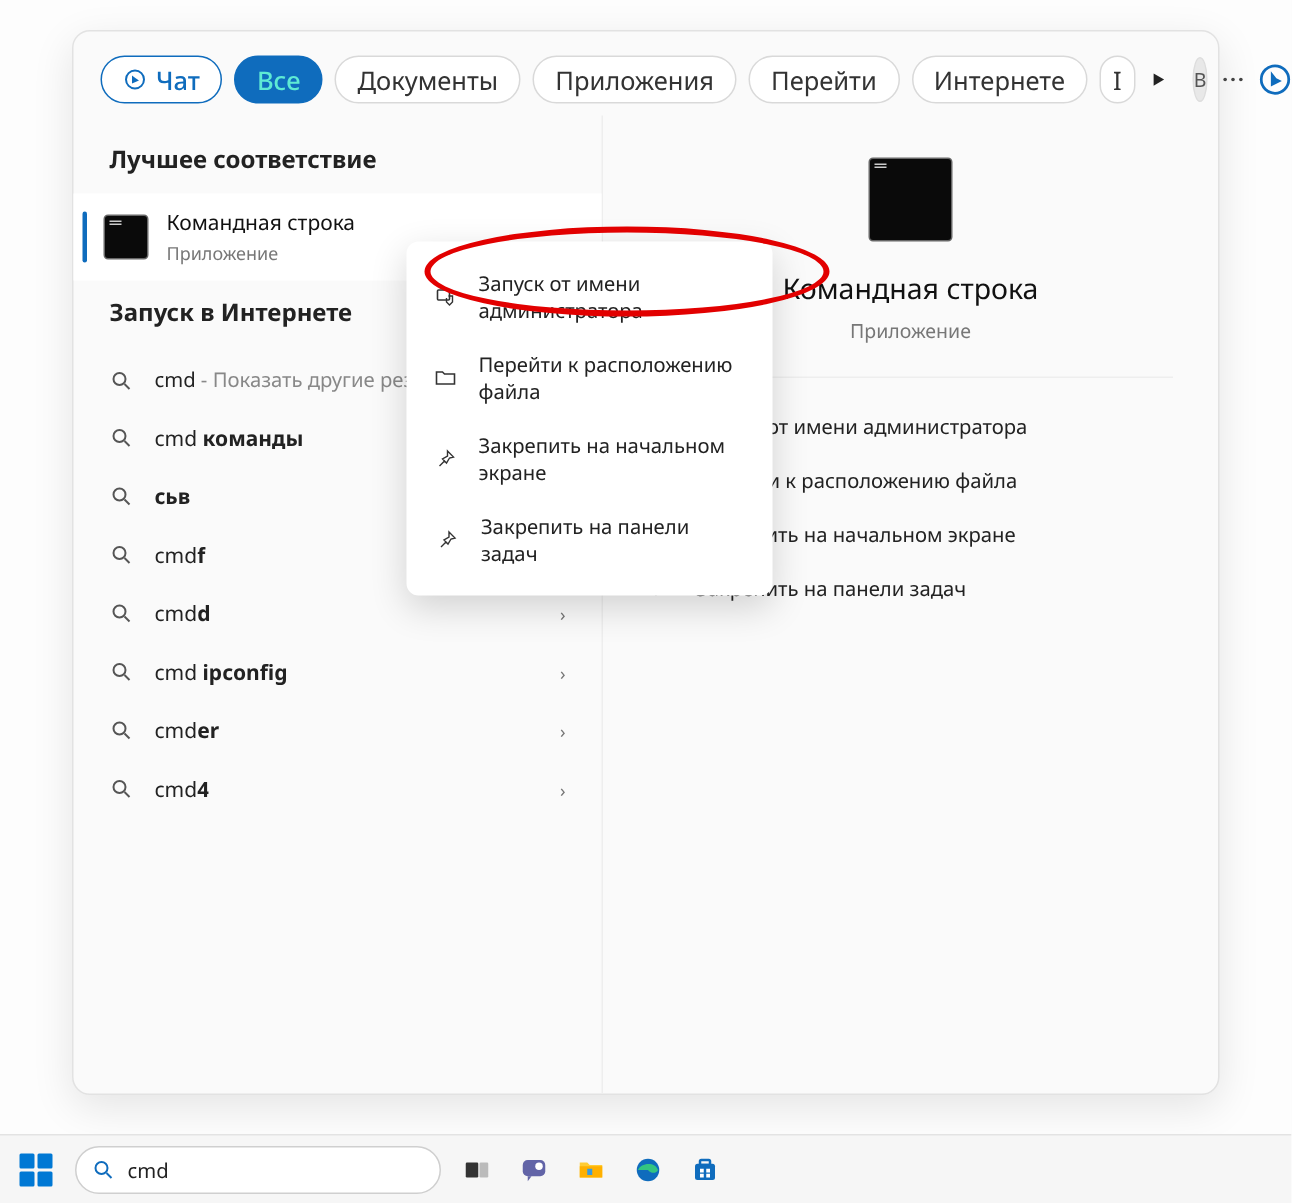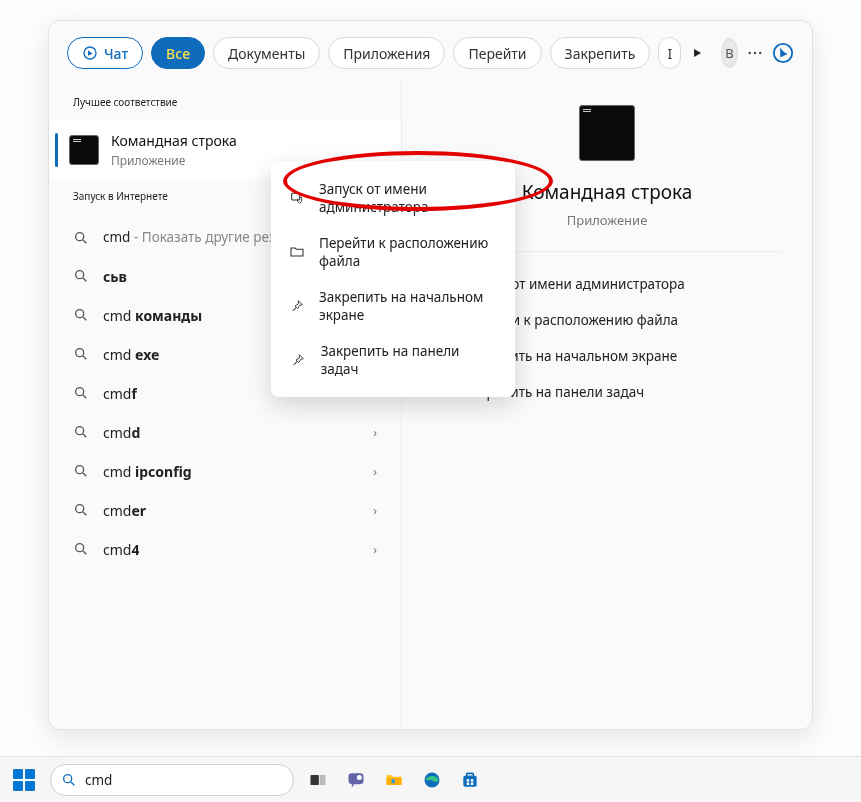--- a/index.html
+++ b/index.html
@@ -7,34 +7,34 @@
 
   .search-panel {
     position: absolute; left: 48px; top: 20px; width: 765px; height: 710px;
     background: #fafafa; border: 1px solid #e2e2e2; border-radius: 12px;
     box-shadow: 0 8px 28px rgba(0,0,0,0.10);
     overflow: visible;
   }
 
   
   .tabs-row { display: flex; align-items: center; gap: 8px; padding: 16px 18px 8px 18px; }
-  .pill { height: 32px; display: flex; align-items: center; padding: 0 14px; border-radius: 16px; font-size: 14px; background: #fff; border: 1px solid #d9d9d9; color: #333; cursor: pointer; }
+  .pill { height: 32px; display: flex; align-items: center; padding: 0 14px; border-radius: 16px; font-size: 17px; background: #fff; border: 1px solid #d9d9d9; color: #333; cursor: pointer; }
   .pill.chat { border-color: #0f6cbd; color: #0f6cbd; background:#fff; font-weight:500;}
-  .pill.all { background: #0f6cbd; border-color:#0f6cbd; color: #fde047; font-weight:500;}
+  .pill.all { background: #0f6cbd; border-color:#0f6cbd; color: #5eead4; font-weight:500;}
   .pill.trunc { padding: 0 8px; }
   .play-btn { width: 30px; height: 30px; display:flex; align-items:center; justify-content:center; border-radius:50%; cursor:pointer; color:#333; }
   .avatar { width: 30px; height: 30px; border-radius: 50%; background:#e8e8e8; color:#555; font-size:13px; display:flex;align-items:center;justify-content:center; border:1px solid #ddd;}
   .more { width: 30px; height:30px; display:flex;align-items:center;justify-content:center; color:#444; font-size:16px; letter-spacing:2px; cursor:pointer;}
   .bing { width:30px; height:30px; display:flex; align-items:center; justify-content:center;}
 
   .panel-body { display:flex; height: calc(100% - 56px);}
   .left-col { width: 352px; padding: 8px 0 0 0; }
   .right-col { flex:1; border-left: 1px solid #eee; padding: 24px 0 0 0; display:flex; flex-direction:column; align-items:center;}
 
-  .section-title { font-size: 10px; font-weight: 400; color:#222; padding: 10px 24px 12px; }
+  .section-title { font-size: 16px; font-weight: 700; color:#222; padding: 10px 24px 12px; }
 
   .best-match {
     margin: 0 0 0 0; padding: 10px 18px 10px 20px; display:flex; align-items:center; gap:12px;
     background:#fff; position:relative;
   }
   .best-match::before { content:""; position:absolute; left:6px; top:12px; bottom:12px; width:3px; background:#0f6cbd; border-radius:2px;}
   .app-icon { width:30px; height:30px; background:#0a0a0a; border-radius:3px; position:relative; border:1px solid #666;}
   .app-icon::after{content:""; position:absolute; left:3px; top:3px; width:8px; height:1px; background:#ccc; box-shadow:0 2px 0 #ccc;}
   .app-icon.big{ width:56px; height:56px;}
   .result-text .title { font-size:14px; color:#111;}
@@ -104,21 +104,21 @@
     <div class="pill">
         <span>Документы</span>
       </div>
     <div class="pill">
         <span>Приложения</span>
       </div>
     <div class="pill">
         <span>Перейти</span>
       </div>
     <div class="pill">
-        <span>Закрепить</span>
+        <span>Интернете</span>
       </div>
     <div class="pill trunc">
         <span>I</span>
       </div>
     <div class="play-btn">
       <svg class="icon-svg" width="14" height="14" viewBox="0 0 24 24">
           <path d="M7 5v14l12-7z" fill="#222"></path>
         </svg>
     </div>
     <div style="flex:1"></div>
@@ -166,53 +166,41 @@
                 </svg>
             </span>
             <span class="lbl" style="white-space:normal; line-height:1.3;">
               <span>cmd</span><span class="muted"> - Показать другие результаты поиска</span>
             </span>
           </div>
         </div>
 
         <div class="web-item">
           <div class="left">
+              <span class="search-mini">
+                <svg width="16" height="16" viewBox="0 0 24 24">
+                  <circle cx="10" cy="10" r="6" fill="none" stroke="#555" stroke-width="2"></circle>
+                  <line x1="15" y1="15" x2="20" y2="20" stroke="#555" stroke-width="2"></line>
+                </svg>
+              </span>
+          <span class="lbl"><span>cmd </span><b>команды</b></span>
+            </div>
+          <span class="chev">›</span>
+        </div>
+
+        <div class="web-item">
+          <div class="left">
             <span class="search-mini">
                 <svg width="16" height="16" viewBox="0 0 24 24">
                   <circle cx="10" cy="10" r="6" fill="none" stroke="#555" stroke-width="2"></circle>
                   <line x1="15" y1="15" x2="20" y2="20" stroke="#555" stroke-width="2"></line>
                 </svg>
               </span>
             <span class="lbl"><b>cьв</b></span>
           </div>
-        </div>
-
-        <div class="web-item">
-          <div class="left">
-              <span class="search-mini">
-                <svg width="16" height="16" viewBox="0 0 24 24">
-                  <circle cx="10" cy="10" r="6" fill="none" stroke="#555" stroke-width="2"></circle>
-                  <line x1="15" y1="15" x2="20" y2="20" stroke="#555" stroke-width="2"></line>
-                </svg>
-              </span>
-          <span class="lbl"><span>cmd </span><b>команды</b></span>
-            </div>
-          <span class="chev">›</span>
-        </div>
-        <div class="web-item">
-          <div class="left">
-              <span class="search-mini">
-                <svg width="16" height="16" viewBox="0 0 24 24">
-                  <circle cx="10" cy="10" r="6" fill="none" stroke="#555" stroke-width="2"></circle>
-                  <line x1="15" y1="15" x2="20" y2="20" stroke="#555" stroke-width="2"></line>
-                </svg>
-              </span>
-          <span class="lbl"><span>cmd </span><b>exe</b></span>
-            </div>
-          <span class="chev">›</span>
         </div>
         <div class="web-item">
           <div class="left">
               <span class="search-mini">
                 <svg width="16" height="16" viewBox="0 0 24 24">
                   <circle cx="10" cy="10" r="6" fill="none" stroke="#555" stroke-width="2"></circle>
                   <line x1="15" y1="15" x2="20" y2="20" stroke="#555" stroke-width="2"></line>
                 </svg>
               </span>
           <span class="lbl"><span>cmd</span><b>f</b></span>

